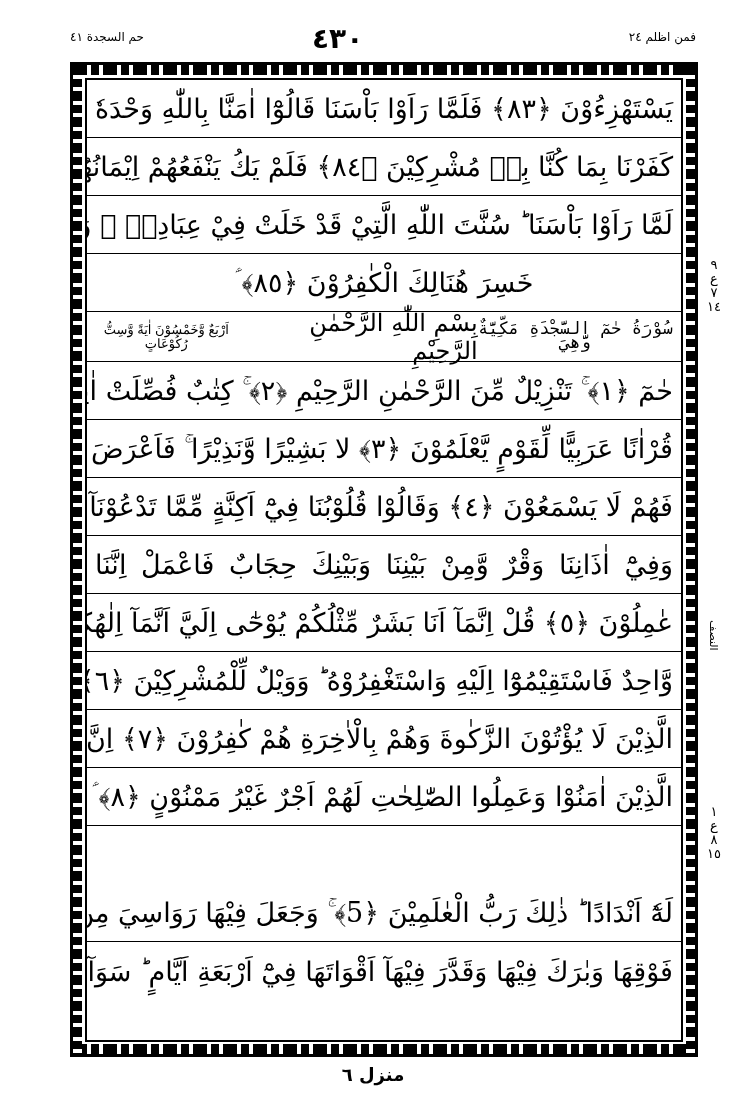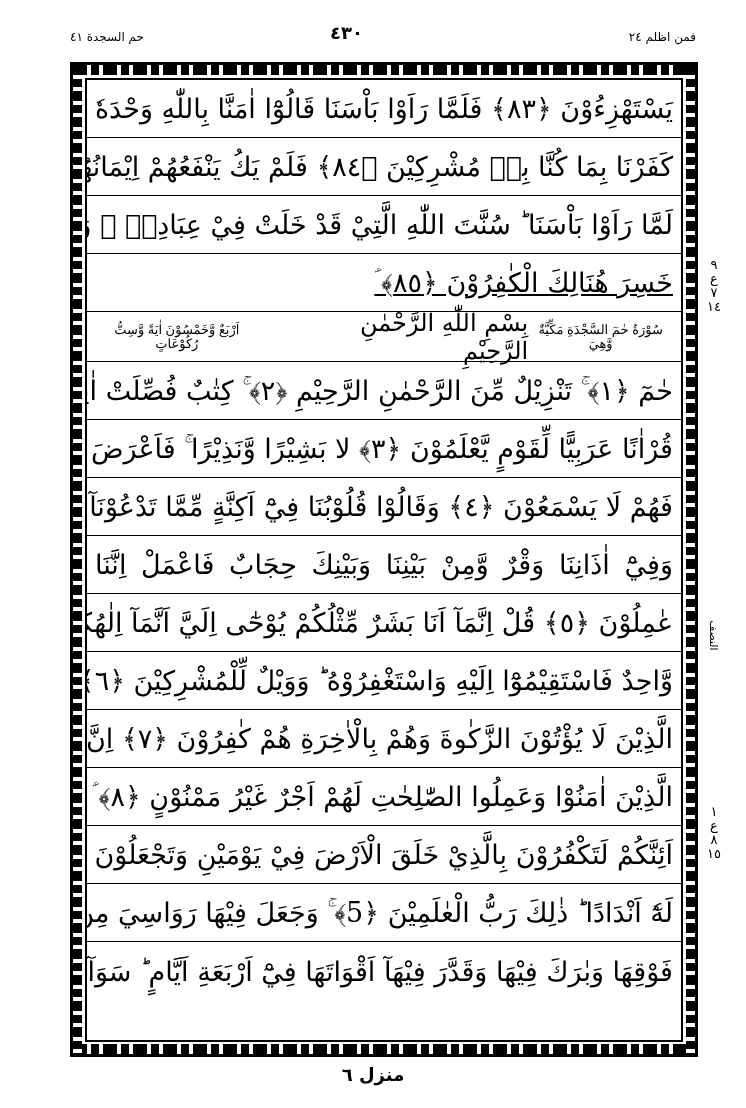--- a/index.html
+++ b/index.html
@@ -1,21 +1,21 @@
 <!DOCTYPE html>
 <html><head>
   <meta charset="utf-8">
   <style>
     html, body { margin: 0; padding: 0; background: #ffffff; }
     body { width: 746px; height: 1108px; position: relative; overflow: hidden;
            font-family: "DejaVu Sans", sans-serif; color: #000; }
 
     .header { position: absolute; left: 0; top: 0; width: 746px; height: 47px; }
     .hdr-left { position: absolute; left: 70px; top: 30px; font-size: 12px; direction: rtl; }
-    .hdr-center { position: absolute; left: 330px; top: 22px; font-size: 18px; font-weight: bold; letter-spacing: 2px; direction: rtl; }
+    .hdr-center { position: absolute; left: 312px; top: 22px; font-size: 28px; font-weight: bold; letter-spacing: 2px; direction: rtl; }
     .hdr-right { position: absolute; right: 50px; top: 30px; font-size: 12px; direction: rtl; margin-left: 33px; }
 
     .frame { position: absolute; left: 70px; top: 62px; width: 628px; height: 995px;
              box-sizing: border-box; border: 3px solid #000; background: #fff; }
     .frame-deco-top, .frame-deco-bottom { position: absolute; left: 0; right: 0; height: 10px;
              background: repeating-linear-gradient(90deg, #000 0 14px, #fff 14px 18px, #000 18px 26px, #fff 26px 30px); }
     .frame-deco-top { top: 0; }
     .frame-deco-bottom { bottom: 0; }
     .frame-deco-left, .frame-deco-right { position: absolute; top: 0; bottom: 0; width: 9px;
              background: repeating-linear-gradient(180deg, #000 0 10px, #fff 10px 14px, #000 14px 22px, #fff 22px 26px); }
@@ -23,28 +23,28 @@
     .frame-deco-right { right: 0; }
 
     .panel { position: absolute; left: 12px; top: 13px; right: 12px; bottom: 12px;
              border: 2px solid #000; box-sizing: border-box; background: #fff; }
 
     .row { position: absolute; left: 0; right: 0; height: 58px; box-sizing: border-box;
            border-bottom: 1px solid #000; display: flex; align-items: center; justify-content: space-between;
            direction: rtl; padding: 0 8px; font-family: "DejaVu Serif", serif; font-size: 27px;
            white-space: nowrap; overflow: hidden; }
     .row.last { border-bottom: none; }
-    .row.center { justify-content: flex-start; text-decoration: underline; }
+    .row.center { justify-content: center; }
     .row .txt { display: block; width: 100%; text-align: justify; text-align-last: justify; }
     .row.center .txt { text-align: center; text-align-last: center; width: auto; }
 
     .surah-row { position: absolute; left: 0; right: 0; height: 50px; box-sizing: border-box;
            border-bottom: 1px solid #000; background: #fff;
            display: flex; align-items: center; justify-content: space-between; direction: rtl; padding: 0 8px; }
-    .surah-name { font-size: 13px; font-family: Liberation Sans, sans-serif; line-height: 14px; text-align: center; }
+    .surah-name { font-size: 17px; font-family: Liberation Mono, monospace; line-height: 14px; text-align: center; }
     .bismillah { font-size: 24px; font-family: "DejaVu Serif", serif; margin-left: 40px; }
     .surah-meta { font-size: 13px; font-family: Liberation Sans, sans-serif; line-height: 14px; text-align: center; }
 
     .margin-note { position: absolute; font-size: 13px; font-family: "DejaVu Sans", sans-serif;
                    line-height: 14px; text-align: center; width: 20px; }
     .footer { position: absolute; left: 0; right: 0; top: 1064px; text-align: center;
               font-size: 18px; font-weight: bold; direction: rtl; }
   </style>
 </head>
 <body>
@@ -98,23 +98,20 @@
     </div>
     <div class="row" style="top:572px">
       <span class="txt">وَّاحِدٌ فَاسْتَقِيْمُوْٓا اِلَيْهِ وَاسْتَغْفِرُوْهُ ؕ وَوَيْلٌ لِّلْمُشْرِكِيْنَ ﴿٦﴾ لا</span>
     </div>
     <div class="row" style="top:630px">
       <span class="txt">الَّذِيْنَ لَا يُؤْتُوْنَ الزَّكٰوةَ وَهُمْ بِالْاٰخِرَةِ هُمْ كٰفِرُوْنَ ﴿٧﴾ اِنَّ</span>
     </div>
     <div class="row" style="top:688px">
       <span class="txt">الَّذِيْنَ اٰمَنُوْا وَعَمِلُوا الصّٰلِحٰتِ لَهُمْ اَجْرٌ غَيْرُ مَمْنُوْنٍ ﴿٨﴾ ؑ قُلْ</span>
     </div>
-    <div class="row" style="top:746px">
-      <span class="txt">اَئِنَّكُمْ لَتَكْفُرُوْنَ بِالَّذِيْ خَلَقَ الْاَرْضَ فِيْ يَوْمَيْنِ وَتَجْعَلُوْنَ</span>
-    </div>
     <div class="row" style="top:804px">
       <span class="txt">لَهٗٓ اَنْدَادًا ؕ ذٰلِكَ رَبُّ الْعٰلَمِيْنَ ﴿5﴾ ۚ وَجَعَلَ فِيْهَا رَوَاسِيَ مِنْ</span>
     </div>
     <div class="row last" style="top:862px">
       <span class="txt">فَوْقِهَا وَبٰرَكَ فِيْهَا وَقَدَّرَ فِيْهَآ اَقْوَاتَهَا فِيْٓ اَرْبَعَةِ اَيَّامٍ ؕ سَوَآءً</span>
     </div>
   </div>
 </div>
 
 <div class="margin-note" style="left:704px; top:258px;">

